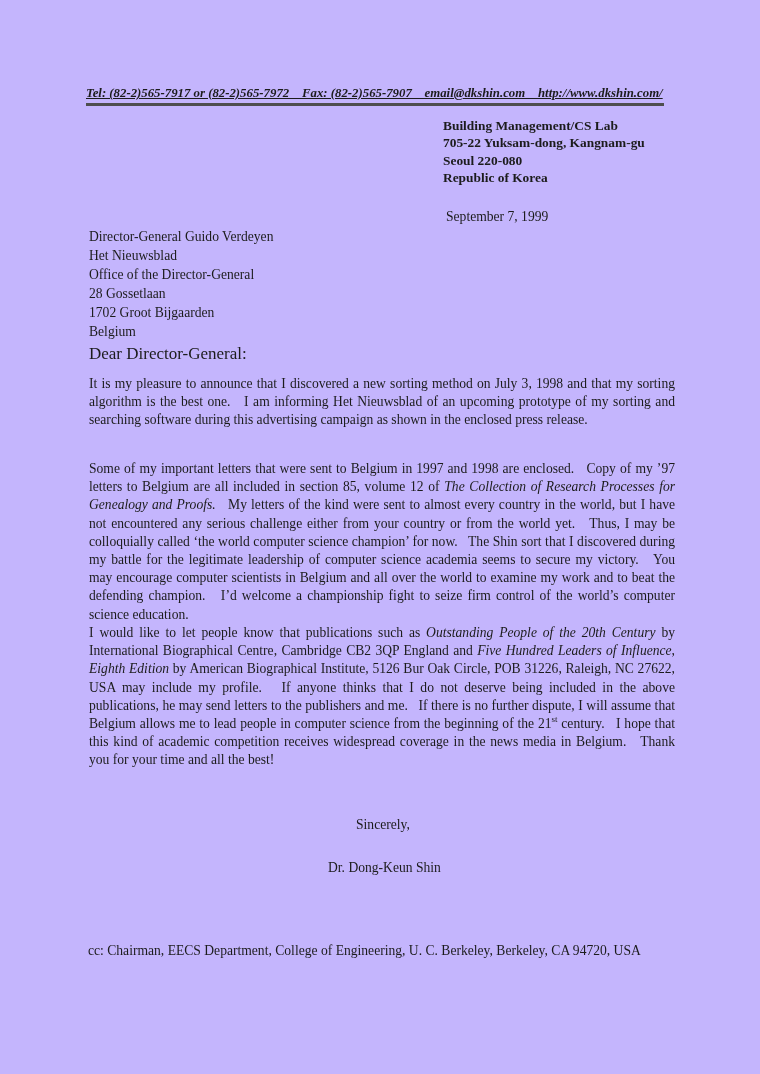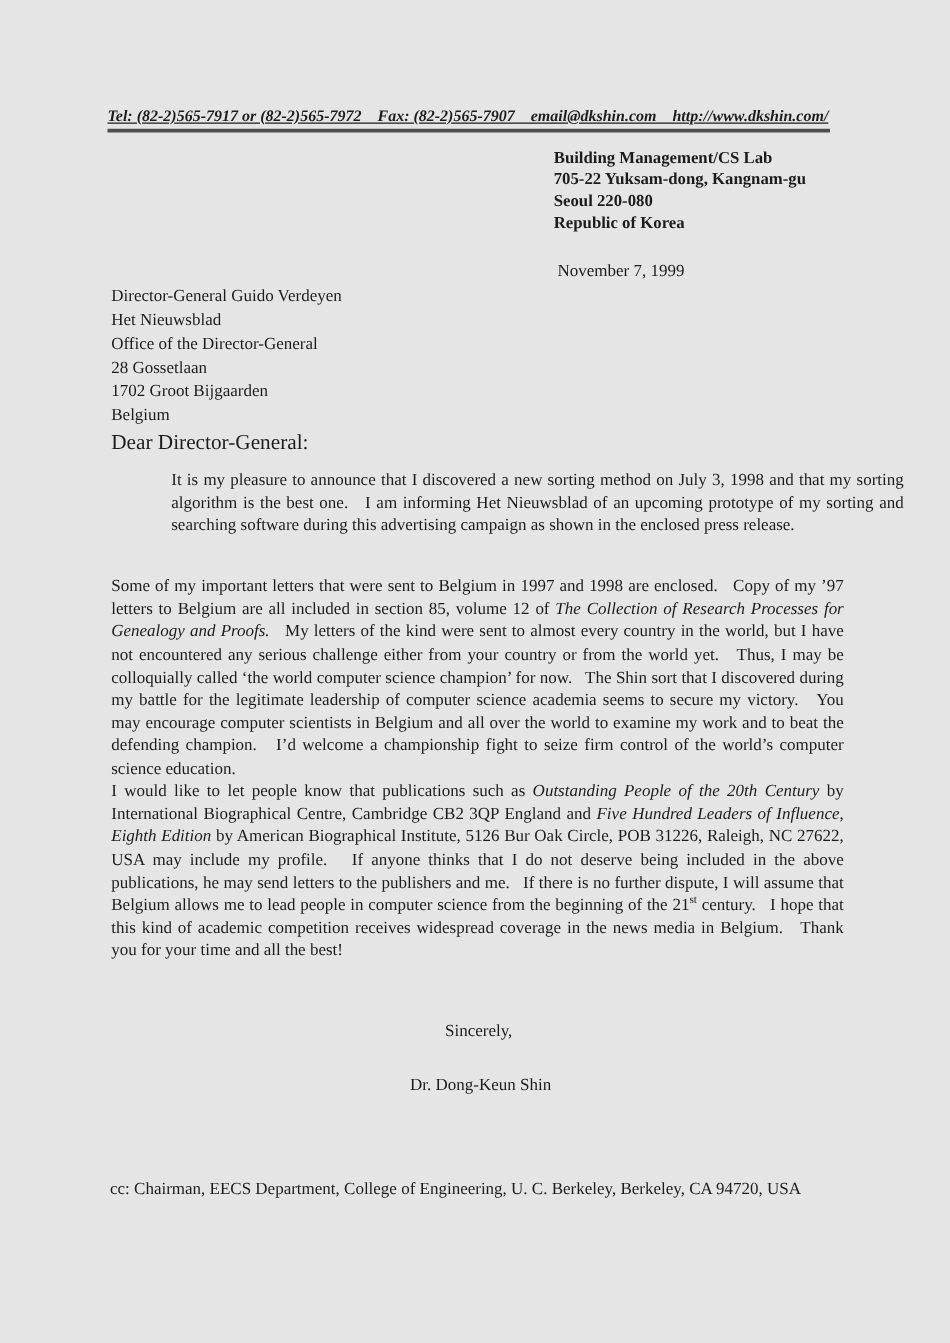--- a/index.html
+++ b/index.html
@@ -4,21 +4,21 @@
 <style>
   html, body {
     margin: 0;
     padding: 0;
     background: #ffffff;
   }
   .page {
     position: relative;
     width: 760px;
     height: 1074px;
-    background: #e5e5e5;
+    background: #c4b5fd;
     font-family: "Liberation Serif", "DejaVu Serif", serif;
     color: #1c1c1c;
     overflow: hidden;
   }
   .letterhead {
     position: absolute;
     left: 86px;
     top: 86px;
     width: 578px;
     font-size: 12.8px;
@@ -60,21 +60,21 @@
   }
   .para {
     position: absolute;
     left: 89px;
     width: 586px;
     margin: 0;
     text-align: justify;
     font-size: 13.6px;
     line-height: 18.2px;
   }
-  .para-1 { top: 375px; margin-left: 48px; }
+  .para-1 { top: 375px; }
   .para-2 { top: 460px; }
   .para-3 { top: 624px; }
   .para sup {
     font-size: 9px;
     line-height: 0;
     vertical-align: super;
   }
   .valediction {
     position: absolute;
     left: 356px;
@@ -104,21 +104,21 @@
     <span class="contact-text">Tel: (82-2)565-7917 or (82-2)565-7972&nbsp;&nbsp;&nbsp; Fax: (82-2)565-7907&nbsp;&nbsp;&nbsp; email@dkshin.com&nbsp;&nbsp;&nbsp; http://www.dkshin.com/</span>
   </div>
 
   <div class="sender">
       <div>Building Management/CS Lab</div>
       <div>705-22 Yuksam-dong, Kangnam-gu</div>
       <div>Seoul 220-080</div>
       <div>Republic of Korea</div>
     </div>
 
-  <div class="date">November 7, 1999</div>
+  <div class="date">September 7, 1999</div>
 
   <div class="recipient">
       <div>Director-General Guido Verdeyen</div>
       <div>Het Nieuwsblad</div>
       <div>Office of the Director-General</div>
       <div>28 Gossetlaan</div>
       <div>1702 Groot Bijgaarden</div>
       <div>Belgium</div>
     </div>
 

